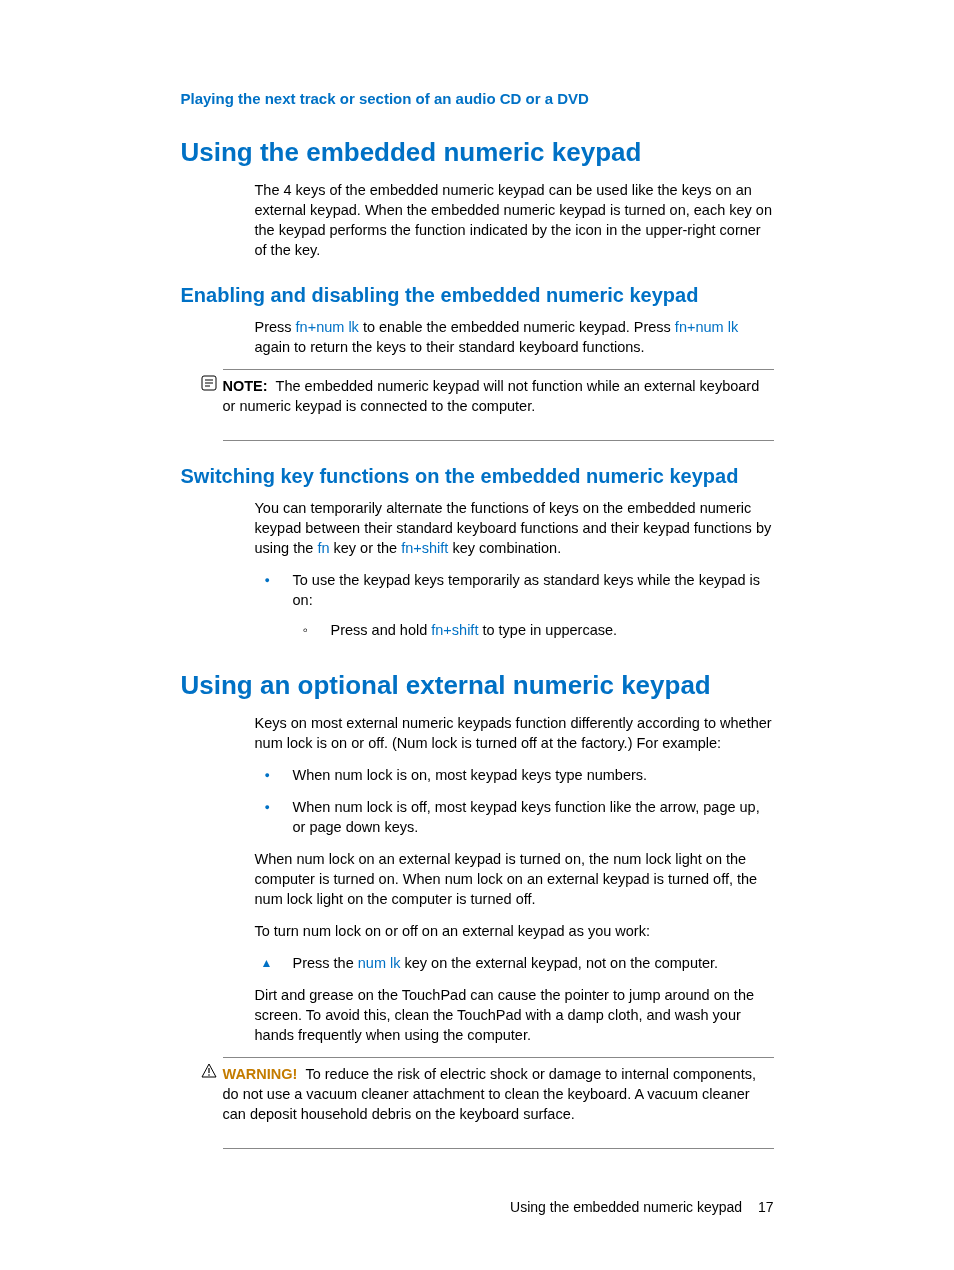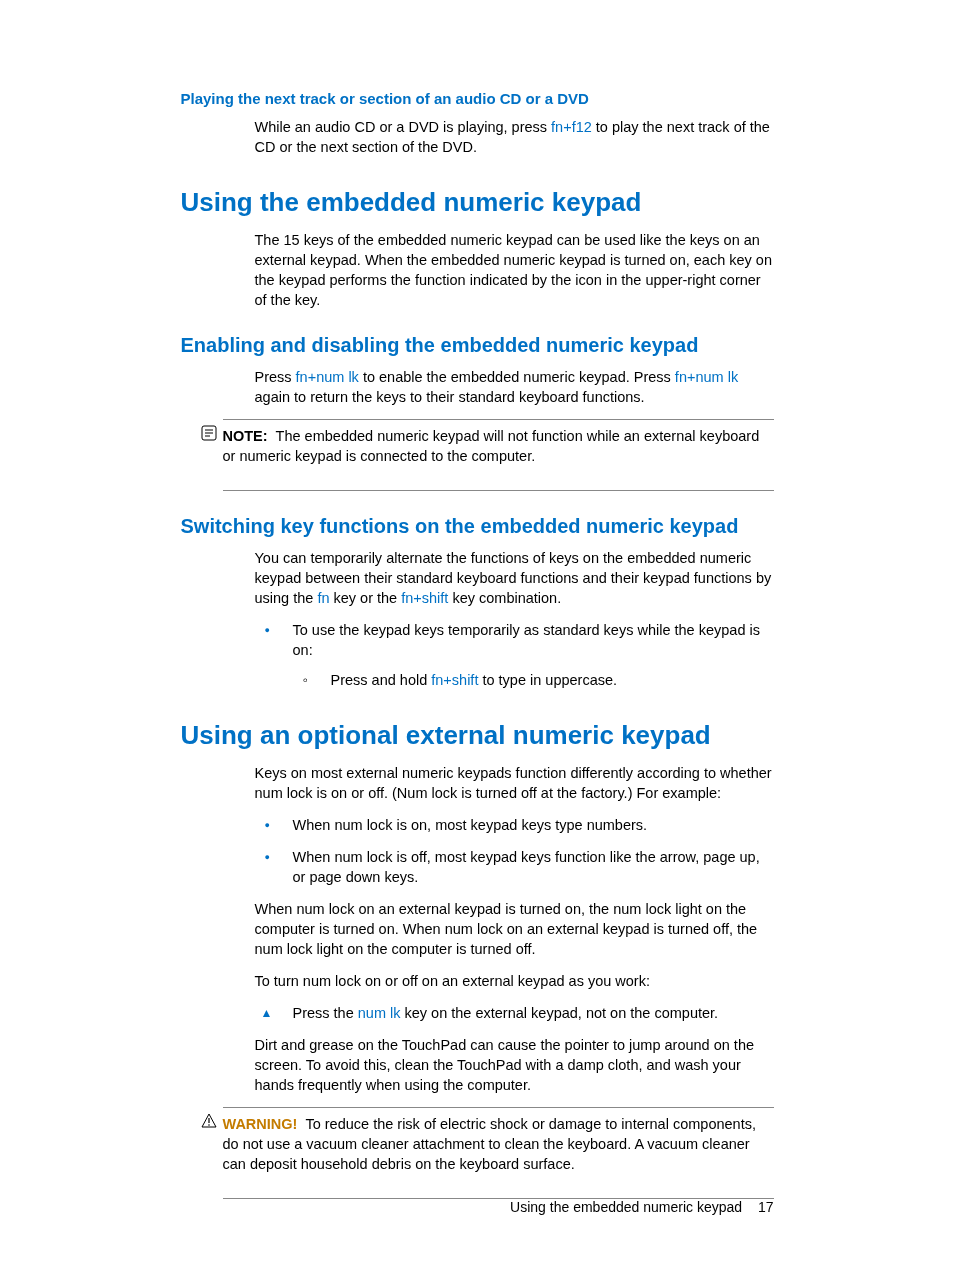--- a/index.html
+++ b/index.html
@@ -125,29 +125,24 @@
   }
   .footer .page-num { margin-left: 12px; }
   svg.icon { vertical-align: top; }
 </style>
 </head>
 <body>
 
 <div class="page">
 
   <h3 class="small-heading">Playing the next track or section of an audio CD or a DVD</h3>
-  <div class="body-indent">
-    <p>
-      <span>While an audio CD or a DVD is playing, press </span><span class="hotkey">fn+f12</span><span> to play the next track of the CD or the next section of the DVD.</span>
-    </p>
-  </div>
 
   <h1 class="main-heading">Using the embedded numeric keypad</h1>
   <div class="body-indent">
-    <p>The 15 keys of the embedded numeric keypad can be used like the keys on an external keypad. When the embedded numeric keypad is turned on, each key on the keypad performs the function indicated by the icon in the upper-right corner of the key.</p>
+    <p>The 4 keys of the embedded numeric keypad can be used like the keys on an external keypad. When the embedded numeric keypad is turned on, each key on the keypad performs the function indicated by the icon in the upper-right corner of the key.</p>
   </div>
 
   <h2 class="sub-heading">Enabling and disabling the embedded numeric keypad</h2>
   <div class="body-indent">
     <p>
       <span>Press </span><span class="hotkey">fn+num lk</span><span> to enable the embedded numeric keypad. Press </span><span class="hotkey">fn+num lk</span><span> again to return the keys to their standard keyboard functions.</span>
     </p>
   </div>
   <div class="note-box">
     <svg class="icon note-icon" viewBox="0 0 16 16">

